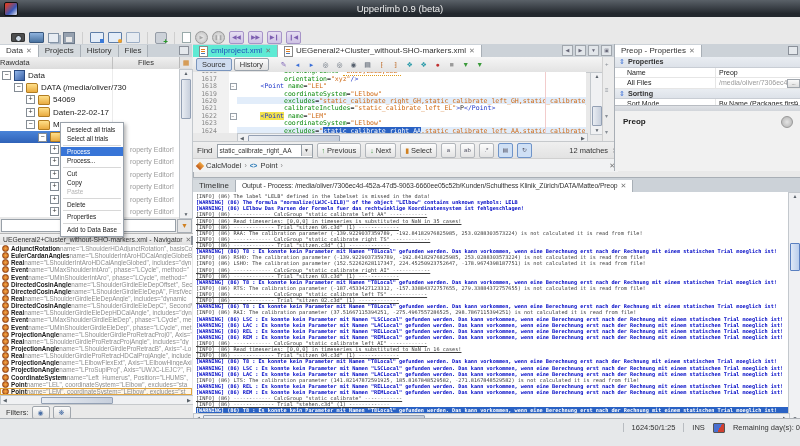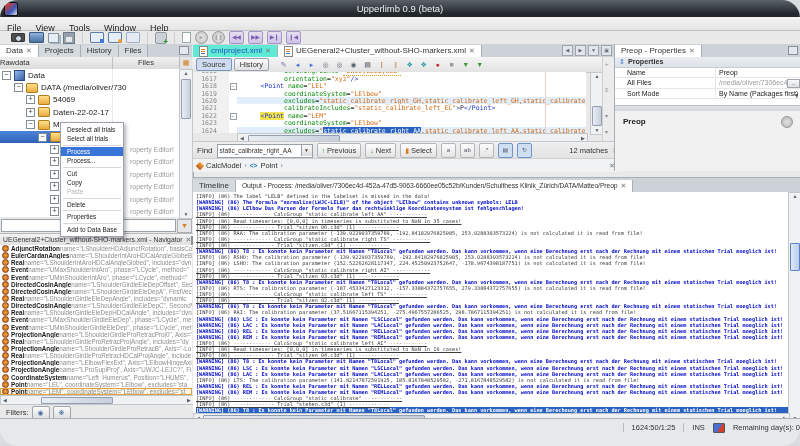--- a/index.html
+++ b/index.html
@@ -1,17 +1,17 @@
 <!DOCTYPE html>
 <html><head>
 <meta charset="utf-8">
 <style>
   html,body{margin:0;padding:0;width:800px;height:446px;overflow:hidden;
     font-family:"Liberation Sans",sans-serif;background:#d8dbdf;}
-  #app{position:relative;width:800px;height:446px;background:#e9e9e9;overflow:hidden;border-radius:18px;}
+  #app{position:relative;width:800px;height:446px;background:#e9e9e9;overflow:hidden;}
   .abs{position:absolute;}
   
   #titlebar{left:0;top:0;width:800px;height:17px;background:linear-gradient(#5a6168,#23282e 80%);
     color:#ececec;font-size:9.5px;line-height:17px;text-align:center;}
   #appicon{position:absolute;left:4px;top:2px;width:12px;height:12px;border-radius:2px;
     background:linear-gradient(135deg,#d04030 15%,#3858b8 60%,#e8e8f0 100%);border:1px solid #111;}
   #menubar{left:0;top:17px;width:800px;height:13px;background:linear-gradient(#f4f4f4,#e4e4e4);
     border-bottom:1px solid #c2c2c2;}
   .mi{display:inline-block;padding:0 7px;font-size:9px;line-height:13px;color:#222;}
   .mi::first-letter{text-decoration:underline;}
@@ -186,21 +186,20 @@
 </head>
 <body>
 
 <div id="app" data-name="application-window">
 
   <div id="titlebar" class="abs" data-name="title-bar">
     <div id="appicon" data-name="app-icon"></div>
     <span data-name="window-title">Upperlimb 0.9 (beta)</span>
   </div>
 
-  <div id="menubar" class="abs" data-name="menu-bar"><span class="mi" data-name="menu-file">File</span><span class="mi" data-name="menu-view">View</span><span class="mi" data-name="menu-tools">Tools</span><span class="mi" data-name="menu-window">Window</span><span class="mi" data-name="menu-help">Help</span></div>
   <div id="toolbar" class="abs" data-name="main-toolbar">
       <span class="tgrp">
         <span class="tbi" data-name="camera-icon"></span>
         <span class="tbi" data-name="import-icon"></span>
         <span class="tbi" data-name="copy-icon"></span>
         <span class="tbi" data-name="save-icon"></span>
       </span>
       <span class="tgrp">
         <span class="tbi scr" data-name="screen-run-icon"></span>
         <span class="tbi scr" data-name="screen-star-icon"></span>
@@ -636,20 +635,24 @@
           <span data-name="group-label">Properties</span>
         </div>
         <div class="prow" data-name="property-row-name">
           <span class="pk" data-name="property-key">Name</span>
           <span class="pv" data-name="property-value">Preop</span>
         </div>
         <div class="prow" data-name="property-row-all-files">
           <span class="pk" data-name="property-key">All Files</span>
           <span class="pv muted" data-name="property-value">/media/oliver/7306ec4d-452...<span class="pvbtn" data-name="browse-button">...</span></span>
         </div>
+        <div class="pgrp" data-name="property-group-sorting">
+          <span class="grpico" data-name="sort-group-icon">⇕</span>
+          <span data-name="group-label">Sorting</span>
+        </div>
         <div class="prow" data-name="property-row-sort-mode">
           <span class="pk" data-name="property-key">Sort Mode</span>
           <span class="pv" data-name="property-value">By Name (Packages first)<span class="pvdd" data-name="dropdown-icon">▼</span></span>
         </div>
       </div>
     <div id="rpsplit" data-name="panel-splitter"></div>
     <div id="rpdesc" data-name="property-description-area">
       <span class="dtitle" data-name="description-title">Preop</span>
       <span class="dcirc" data-name="help-circle-icon"></span>
     </div>

